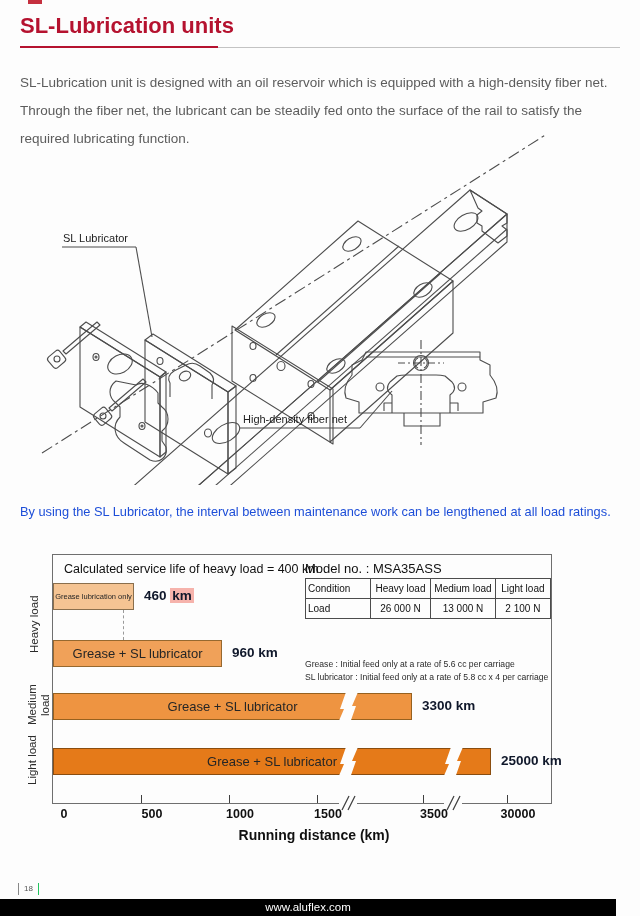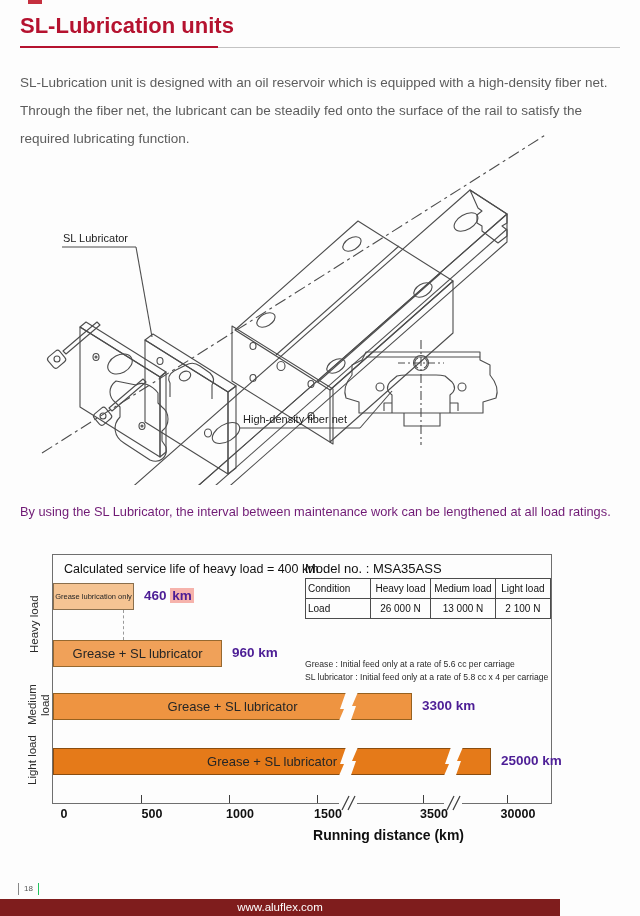--- a/index.html
+++ b/index.html
@@ -3,57 +3,57 @@
 <meta charset="utf-8">
 <style>
   html,body{margin:0;padding:0;background:#9a9a9a;}
   .page{position:relative;width:640px;height:916px;margin:0 auto;background:#fdfdfd;
         font-family:"Liberation Sans","DejaVu Sans",sans-serif;overflow:hidden;}
   .redtab{position:absolute;left:28px;top:0;width:14px;height:4px;background:#c5303f;}
   .title{position:absolute;left:20px;top:13px;margin:0;font-size:22px;font-weight:bold;color:#b5122f;}
   .rule-red{position:absolute;left:20px;top:46px;width:198px;height:2px;background:#b5122f;}
   .rule-gray{position:absolute;left:218px;top:47px;width:402px;height:1px;background:#c3c3c3;}
   .intro{position:absolute;left:20px;top:55px;width:598px;font-size:13.5px;line-height:28px;color:#5c5c5c;}
-  .note{position:absolute;left:20px;top:491px;width:600px;font-size:12.8px;color:#701a75;}
+  .note{position:absolute;left:20px;top:491px;width:600px;font-size:12.8px;color:#1d4ed8;}
   .diagram{position:absolute;left:0;top:135px;}
   .diagram path,.diagram polygon,.diagram line,.diagram rect,.diagram ellipse,.diagram circle
       {stroke:#4d4d4d;stroke-width:1.1;fill:none;stroke-linejoin:round;}
   .diagram text{font-size:11px;fill:#222;stroke:none;}
   
   .figwrap{position:absolute;left:20px;top:548px;width:600px;height:302px;}
   .frame{position:absolute;left:32px;top:6px;width:500px;height:250px;border:1.3px solid #6f6f6f;box-sizing:border-box;background:#fdfdfd;}
   .fig-title{position:absolute;left:11px;top:7px;font-size:12.5px;color:#101010;}
   .model{position:absolute;left:252px;top:6px;font-size:13px;color:#101010;}
   table.spec{position:absolute;left:252px;top:23px;border-collapse:collapse;font-size:10px;color:#111;table-layout:fixed;}
   table.spec td{border:1px solid #4c4c4c;padding:2px 2px;text-align:center;white-space:nowrap;height:15px;}
   table.spec td.lbl{text-align:left;width:64px;}
   table.spec td.c1{width:57px;} table.spec td.c2{width:60px;} table.spec td.c3{width:52px;}
   .notes{position:absolute;left:252px;top:103px;font-size:8.6px;line-height:13px;color:#2a2a2a;white-space:nowrap;}
   .bar{position:absolute;left:0;height:27px;border:1px solid;box-sizing:border-box;
        display:flex;align-items:center;justify-content:center;}
   .bar-label{font-size:13px;color:#262626;white-space:nowrap;}
   .bar-label.small{font-size:7.5px;}
-  .bar-value{position:absolute;font-weight:bold;font-size:13.5px;color:#4c1d95;white-space:nowrap;}
+  .bar-value{position:absolute;font-weight:bold;font-size:13.5px;color:#0f172a;white-space:nowrap;}
   .hl{background:#f6b3ac;padding:0 2px;}
   .tickline{position:absolute;bottom:0;width:1.3px;height:8px;background:#3f3f3f;}
   .tick-label{position:absolute;top:259px;width:56px;text-align:center;font-weight:bold;font-size:12.5px;color:#101010;}
-  .xlabel{position:absolute;top:279px;left:144px;width:300px;text-align:right;font-weight:bold;font-size:14px;color:#101010;}
+  .xlabel{position:absolute;top:279px;left:144px;width:300px;text-align:center;font-weight:bold;font-size:14px;color:#101010;}
   .grp{position:absolute;writing-mode:vertical-rl;transform:rotate(180deg);
        font-size:11.5px;color:#2a2a2a;text-align:center;line-height:13px;}
   .grp-heavy{left:8px;top:46px;height:60px;}
   .grp-medium{left:6px;top:131px;height:52px;}
   .grp-light{left:6px;top:186px;height:52px;}
   .bracket{position:absolute;left:33px;top:47px;width:8px;height:57px;
            border-left:1px solid #9a9a9a;border-top:1px solid #9a9a9a;border-bottom:1px solid #9a9a9a;}
   .refline{position:absolute;left:70px;top:55px;height:30px;border-left:1px dashed #9a9a9a;}
   .brk-svg{position:absolute;}
   
   .pagenum{position:absolute;left:18px;top:883px;font-size:8px;color:#555;
            border-left:1px solid #888;border-right:1px solid #22c55e;padding:1px 5px;line-height:10px;}
-  .footbar{position:absolute;left:0;top:899px;width:560px;height:17px;background:#7f1d1d;
+  .footbar{position:absolute;left:0;top:899px;width:616px;height:17px;background:#000000;
            color:#fff;text-align:center;font-size:11.5px;line-height:17px;}
 </style>
 </head>
 <body>
 
 <div class="page">
 
   <div class="redtab"></div>
 
   <h1 class="title">SL-Lubrication units</h1>

